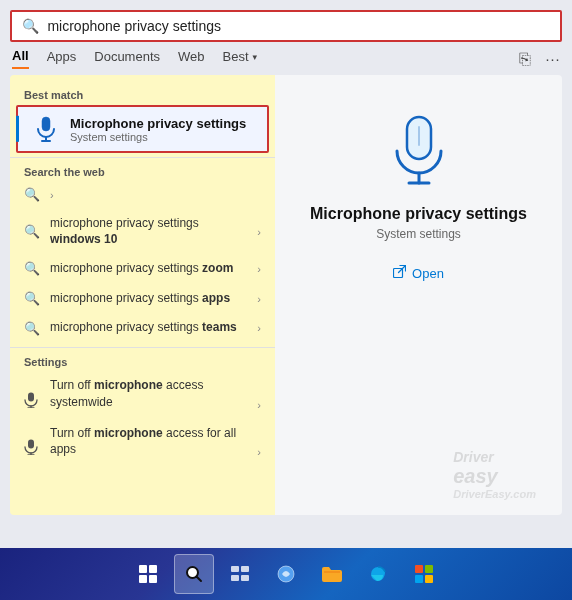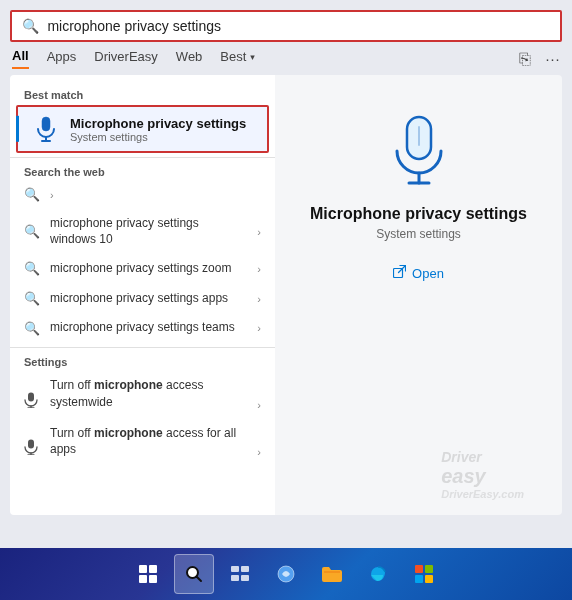--- a/index.html
+++ b/index.html
@@ -72,21 +72,21 @@
     
     .main-content {
       display: flex;
       margin: 6px 10px;
       gap: 0;
       height: 440px;
     }
 
     
     .left-panel {
-      background: #ffffff;
+      background: #fef9c3;
       width: 265px;
       flex-shrink: 0;
       padding: 10px 0;
       border-radius: 4px 0 0 4px;
       overflow-y: auto;
     }
 
     .section-label {
       font-size: 11px;
       font-weight: 700;
@@ -150,21 +150,21 @@
       width: 16px;
       flex-shrink: 0;
     }
     .list-item .item-text {
       font-size: 12px;
       color: #333;
       flex: 1;
       line-height: 1.3;
     }
     .list-item .item-text .bold {
-      font-weight: 400;
+      font-weight: 700;
     }
     .list-item .arrow {
       font-size: 11px;
       color: #888;
     }
 
     
     .settings-item {
       display: flex;
       align-items: flex-end;
@@ -222,21 +222,21 @@
       cursor: pointer;
       margin-top: 4px;
     }
     .open-link .open-icon {
       font-size: 13px;
     }
 
     
     .watermark {
       position: absolute;
-      right: 48px;
+      right: 36px;
       bottom: 100px;
       font-size: 22px;
       color: rgba(160,160,160,0.35);
       font-style: italic;
       font-weight: 700;
       pointer-events: none;
       white-space: nowrap;
     }
 
     
@@ -285,21 +285,21 @@
 </div>
 
 <div class="tabs">
   <div class="tab active">
     <span>All</span>
   </div>
   <div class="tab">
     <span>Apps</span>
   </div>
   <div class="tab">
-    <span>DriverEasy</span>
+    <span>Documents</span>
   </div>
   <div class="tab">
     <span>Web</span>
   </div>
   <div class="tab">
     <span>Best</span>
     <span style="font-size:9px; margin-left:2px;">▾</span>
   </div>
   <div class="tabs-right">
     <span class="icon-btn">⎘</span>

